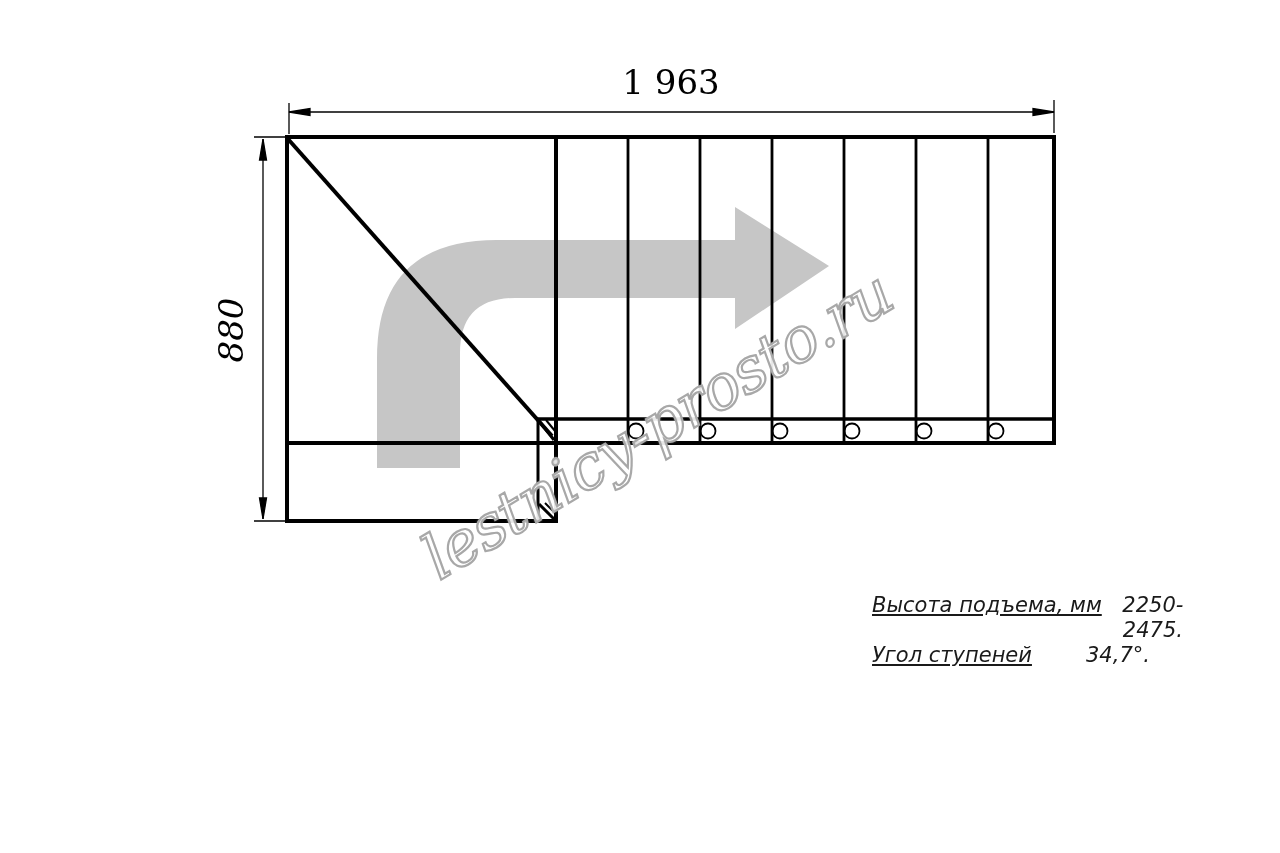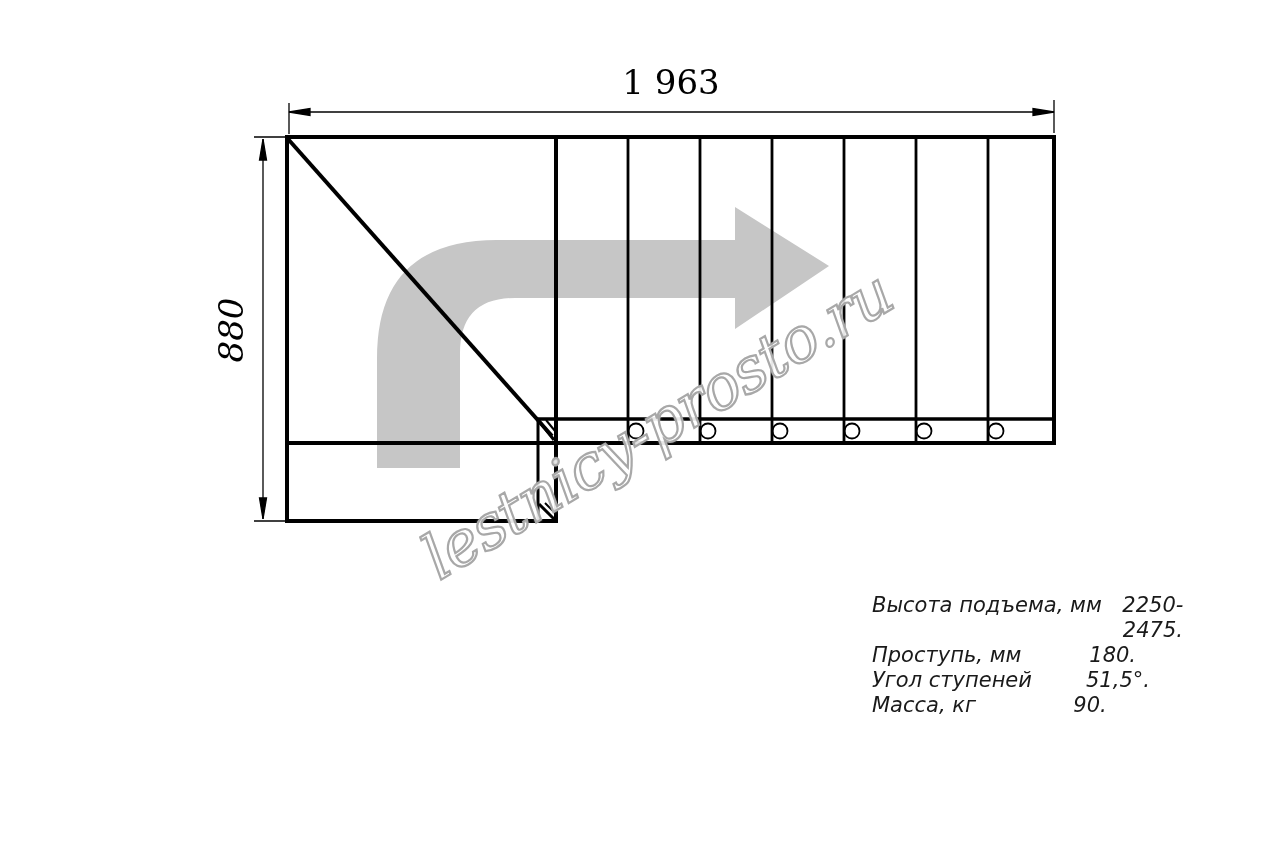--- a/index.html
+++ b/index.html
@@ -26,21 +26,21 @@
     color:rgba(255,255,255,0.55);
     -webkit-text-stroke:2.2px #a8a8a8;
     text-shadow:0 0 3px rgba(255,255,255,0.85);
     z-index:5;
   }
   #spec-table{
     position:absolute;left:872px;top:593px;width:332px;
     font-style:italic;font-size:21px;color:#1a1a1a;line-height:25px;
   }
   .spec-row{display:flex;width:100%;}
-  .spec-label{flex:0 0 auto;text-align:left;}
+  .spec-label{flex:0 0 auto;text-align:left;text-decoration:underline;}
   .spec-value{flex:1 1 auto;text-align:center;}
 </style>
 </head>
 <body>
 
 <div id="canvas">
 
   <svg id="plan-svg" width="1280" height="853" viewBox="0 0 1280 853">
 
     <path d="M 377,468 L 377,358 Q 377,240 497,240 L 735,240 L 735,207 L 829,266 L 735,329 L 735,298 L 515,298 Q 460,298 460,353 L 460,468 Z" fill="#c6c6c6" stroke="none"></path>
@@ -113,26 +113,18 @@
   <div id="left-dim-label" class="dim-label">880</div>
 
   <div id="watermark">lestnicy-prosto.ru</div>
 
   <div id="spec-table">
     <div class="spec-row">
       <span class="spec-label">Высота подъема, мм</span>
       <span class="spec-value">2250-2475.</span>
     </div>
     <div class="spec-row">
-      <span class="spec-label">Проступь, мм</span>
-      <span class="spec-value">180.</span>
-    </div>
-    <div class="spec-row">
       <span class="spec-label">Угол ступеней</span>
-      <span class="spec-value">51,5°.</span>
-    </div>
-    <div class="spec-row">
-      <span class="spec-label">Масса, кг</span>
-      <span class="spec-value">90.</span>
+      <span class="spec-value">34,7°.</span>
     </div>
   </div>
 
 </div>
 
 </body></html>

